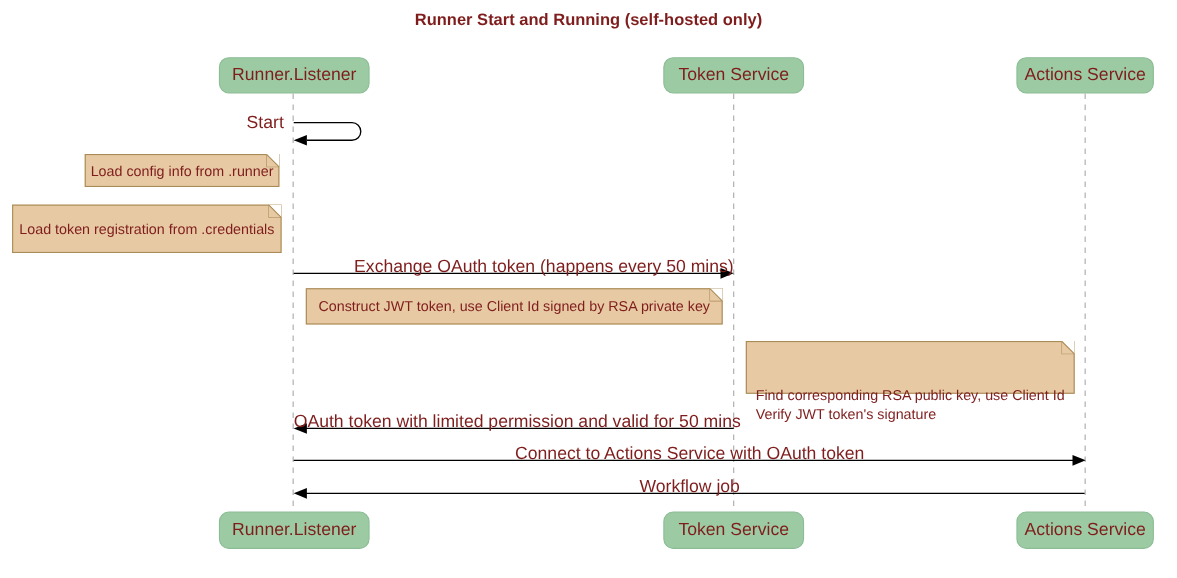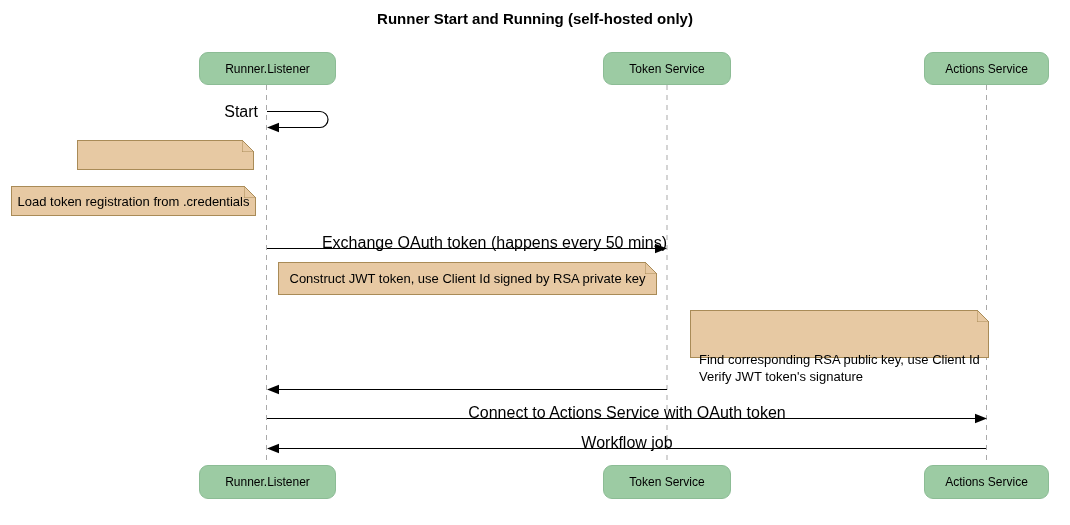--- a/index.html
+++ b/index.html
@@ -2,21 +2,21 @@
 <html><head>
 <meta charset="utf-8">
 <style>
   html, body { margin:0; padding:0; background:#ffffff; }
   #canvas {
     position: relative;
     width: 1070px;
     height: 525px;
     background: #ffffff;
     font-family: "Liberation Sans", "DejaVu Sans", sans-serif;
-    color: #000000;
+    color: #7f1d1d;
     overflow: hidden;
   }
   #title {
     position: absolute;
     left: 0; top: 10px; width: 1070px;
     text-align: center;
     font-size: 15px;
     font-weight: bold;
   }
   #overlay {
@@ -25,21 +25,21 @@
   }
   .actor {
     position: absolute;
     background: #9CCBA3;
     border: 1px solid #8CBC95;
     border-radius: 9px;
     box-sizing: border-box;
     display: flex;
     align-items: center;
     justify-content: center;
-    font-size: 12px;
+    font-size: 16px;
     white-space: nowrap;
   }
   #actor-rl-top     { left:199px; top:52px;  width:137px; height:33px; }
   #actor-ts-top     { left:603px; top:52px;  width:128px; height:33px; }
   #actor-as-top     { left:924px; top:52px;  width:125px; height:33px; }
   #actor-rl-bottom  { left:199px; top:465px; width:137px; height:34px; }
   #actor-ts-bottom  { left:603px; top:465px; width:128px; height:34px; }
   #actor-as-bottom  { left:924px; top:465px; width:125px; height:34px; }
 
   .msg-label {
@@ -59,30 +59,29 @@
     border: 1px solid #A98B57;
     box-sizing: border-box;
     font-size: 13px;
     display: flex;
     align-items: center;
     justify-content: center;
     text-align: center;
     white-space: nowrap;
   }
   #note-config      { left:77px;  top:140px; width:177px; height:30px; }
-  #note-credentials { left:11px;  top:186px; width:245px; height:30px; }
+  #note-credentials { left:11px;  top:186px; width:245px; height:44px; }
   #note-jwt         { left:278px; top:262px; width:379px; height:33px; }
   #note-rsa {
     left:678px; top:310px; width:299px; height:48px;
     display:block;
     text-align:left;
     white-space:pre-line;
     line-height:17px;
     padding: 6px 0 0 8px;
-    margin-left: 12px;
   }
   .fold {
     position: absolute;
     top: -1px;
     right: -1px;
   }
 </style>
 </head>
 <body>
 
@@ -127,28 +126,30 @@
   </div>
   <div class="actor" id="actor-ts-bottom">
     <span>Token Service</span>
   </div>
   <div class="actor" id="actor-as-bottom">
     <span>Actions Service</span>
   </div>
 
   <div class="msg-label" id="lbl-start">Start</div>
   <div class="msg-label" id="lbl-exchange">Exchange OAuth token (happens every 50 mins)</div>
+  <div class="msg-label" id="lbl-oauth">OAuth token with limited permission and valid for 50 mins</div>
   <div class="msg-label" id="lbl-workflow">Workflow job</div>
   <div class="msg-label" id="lbl-connect">Connect to Actions Service with OAuth token</div>
 
   <div class="note" id="note-config">
     <svg class="fold" width="12" height="12" viewBox="0 0 12 12">
       <path d="M0,0 L12,0 L12,12 Z" fill="#ffffff"></path>
       <path d="M0,0 L0,12 L12,12 Z" fill="#E7C9A3" stroke="#A98B57" stroke-width="1"></path>
     </svg>
+    <span>Load config info from .runner</span>
   </div>
 
   <div class="note" id="note-credentials">
     <svg class="fold" width="12" height="12" viewBox="0 0 12 12">
       <path d="M0,0 L12,0 L12,12 Z" fill="#ffffff"></path>
       <path d="M0,0 L0,12 L12,12 Z" fill="#E7C9A3" stroke="#A98B57" stroke-width="1"></path>
     </svg>
     <span>Load token registration from .credentials</span>
   </div>
 

